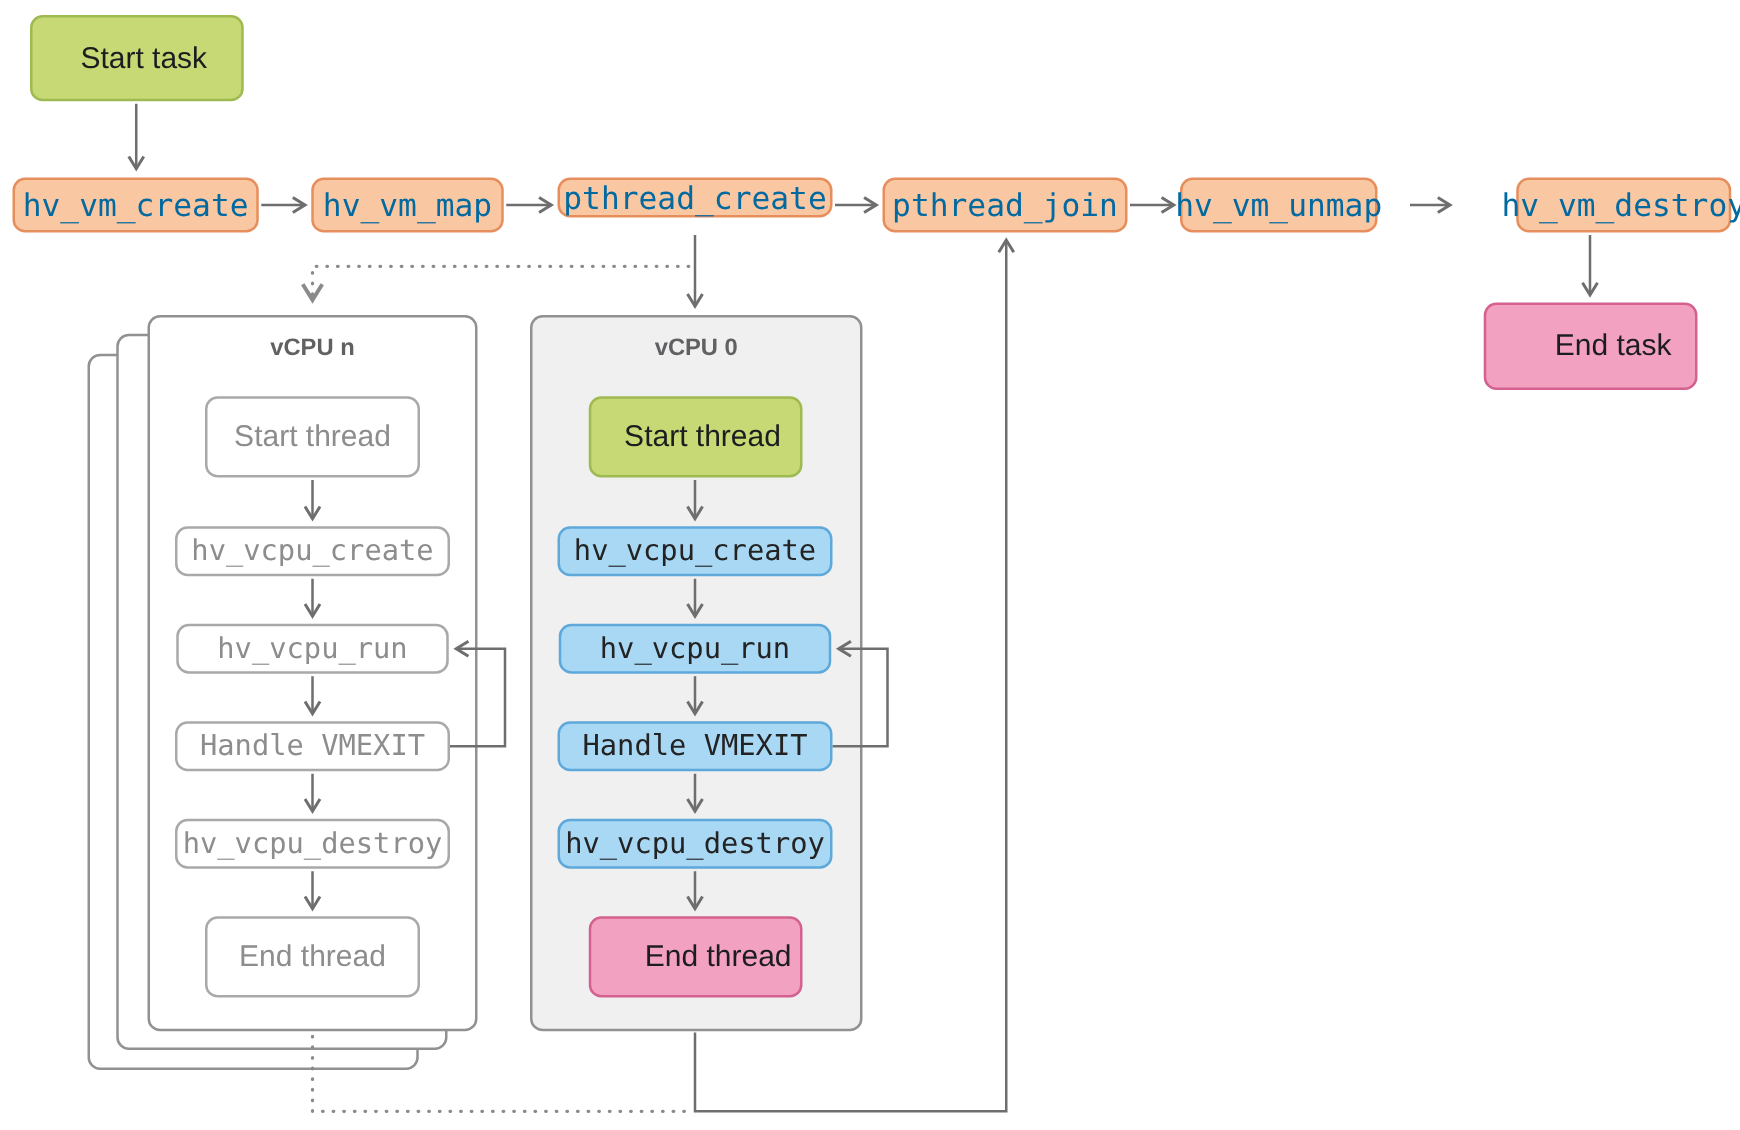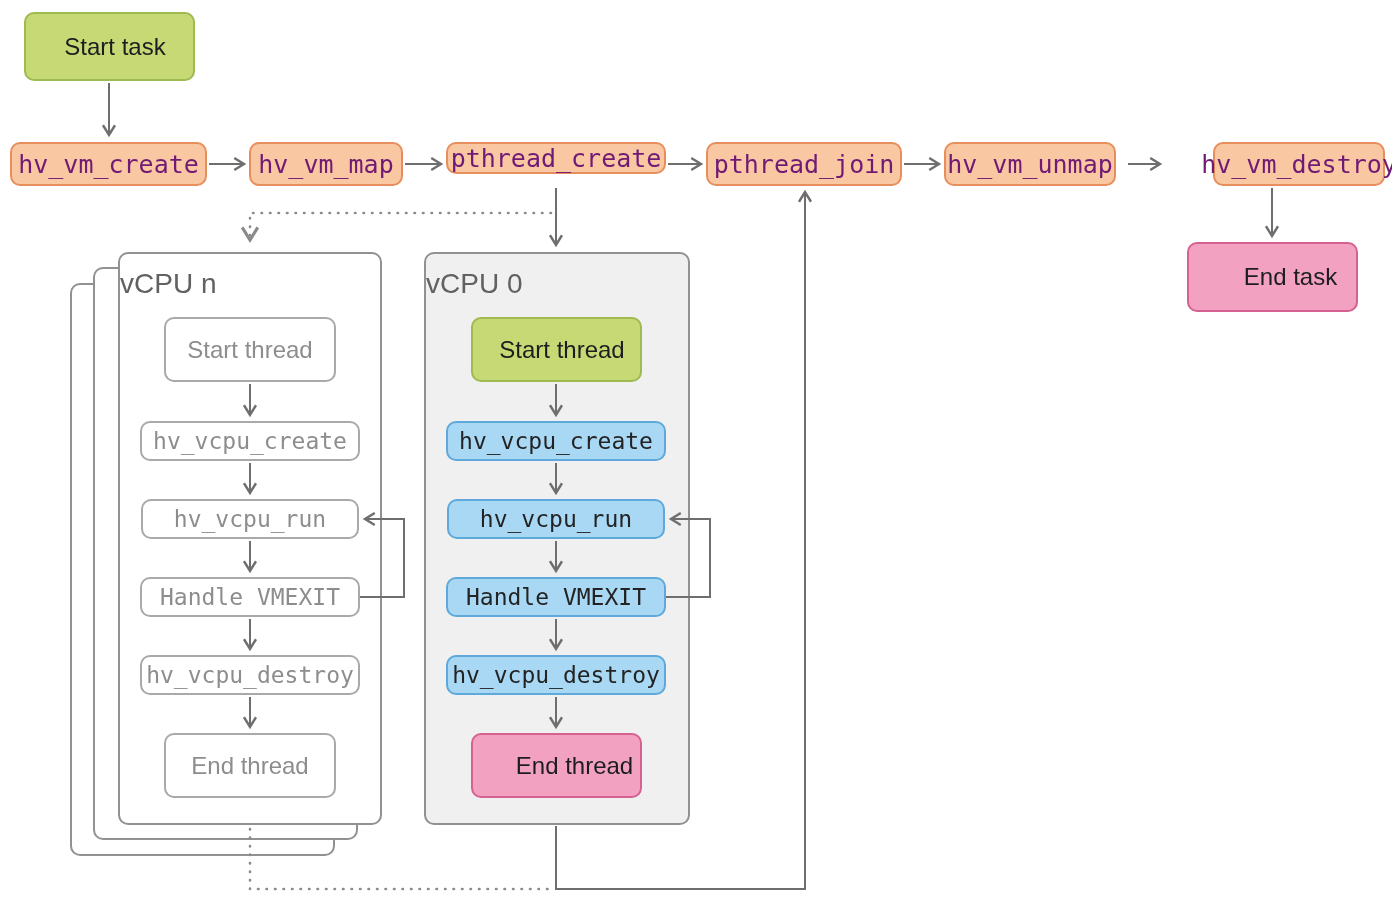--- a/index.html
+++ b/index.html
@@ -8,38 +8,38 @@
     overflow:hidden;
     font-family:"Liberation Sans", sans-serif;
   }
   .node {
     position:absolute; box-sizing:border-box;
     border:2px solid #888; border-radius:10px;
     display:flex; align-items:center; justify-content:center;
     white-space:nowrap; z-index:3;
   }
   .sans { font-family:"Liberation Sans", sans-serif; font-size:24px; color:#1d1d1f; }
-  .mono { font-family:"DejaVu Sans Mono","Liberation Mono",monospace; font-size:25px; color:#701a75; }
+  .mono { font-family:"DejaVu Sans Mono","Liberation Mono",monospace; font-size:25px; color:#0369a1; }
   .mono-sm { font-family:"DejaVu Sans Mono","Liberation Mono",monospace; font-size:23px; color:#232323; }
 
   .green  { background:var(--green,#c7d975);  border-color:var(--green-border,#9eba50);padding-left:11px; }
   .orange { background:var(--orange,#f9c7a1); border-color:var(--orange-border,#e78e5d); }
   .blue   { background:var(--blue,#a9d8f5);   border-color:var(--blue-border,#5ea9da); }
   .pink   { background:var(--pink,#f2a2c0);   border-color:var(--pink-border,#d4618f);padding-left:36px; }
   .ghost  { background:#ffffff; border-color:#a9a9a9; color:#8d8d8d; }
   .ghost.mono-sm, .ghost.sans { color:#8d8d8d; }
 
   .container-box {
     position:absolute; box-sizing:border-box;
     border:2px solid #919191; border-radius:10px; background:#ffffff; z-index:1;
   }
   .container-box.shaded { background:#f0f0f1; }
   .container-title {
-    position:absolute; left:0; right:0; top:14px; text-align:left;
-    font-weight:normal; font-size:28px; color:#616163; z-index:2;
+    position:absolute; left:0; right:0; top:14px; text-align:center;
+    font-weight:bold; font-size:19px; color:#616163; z-index:2;
   }
   .layer { z-index:0; }
   svg.wires { position:absolute; left:0; top:0; z-index:2; pointer-events:none; }
 </style>
 </head>
 <body>
 
 <div class="canvas">
 
   <div class="container-box layer" style="left:70px; top:283px; width:265px; height:573px;"></div>
@@ -113,21 +113,21 @@
   </div>
   <div class="node orange mono" style="left:249px; top:142px; width:154px; height:44px;">
     <span>hv_vm_map</span>
   </div>
   <div class="node orange mono" style="left:446px; top:142px; width:220px; height:32px;">
     <span>pthread_create</span>
   </div>
   <div class="node orange mono" style="left:706px; top:142px; width:196px; height:44px;">
     <span>pthread_join</span>
   </div>
-  <div class="node orange mono" style="left:944px; top:142px; width:172px; height:44px;">
+  <div class="node orange mono" style="left:944px; top:142px; width:158px; height:44px;">
     <span>hv_vm_unmap</span>
   </div>
   <div class="node orange mono" style="left:1165px; top:142px; width:172px; height:44px;margin-left:48px;">
     <span>hv_vm_destroy</span>
   </div>
 
   <div class="node ghost sans" style="left:164px; top:317px; width:172px; height:65px;">
     <span>Start thread</span>
   </div>
   <div class="node ghost mono-sm" style="left:140px; top:421px; width:220px; height:40px;">

